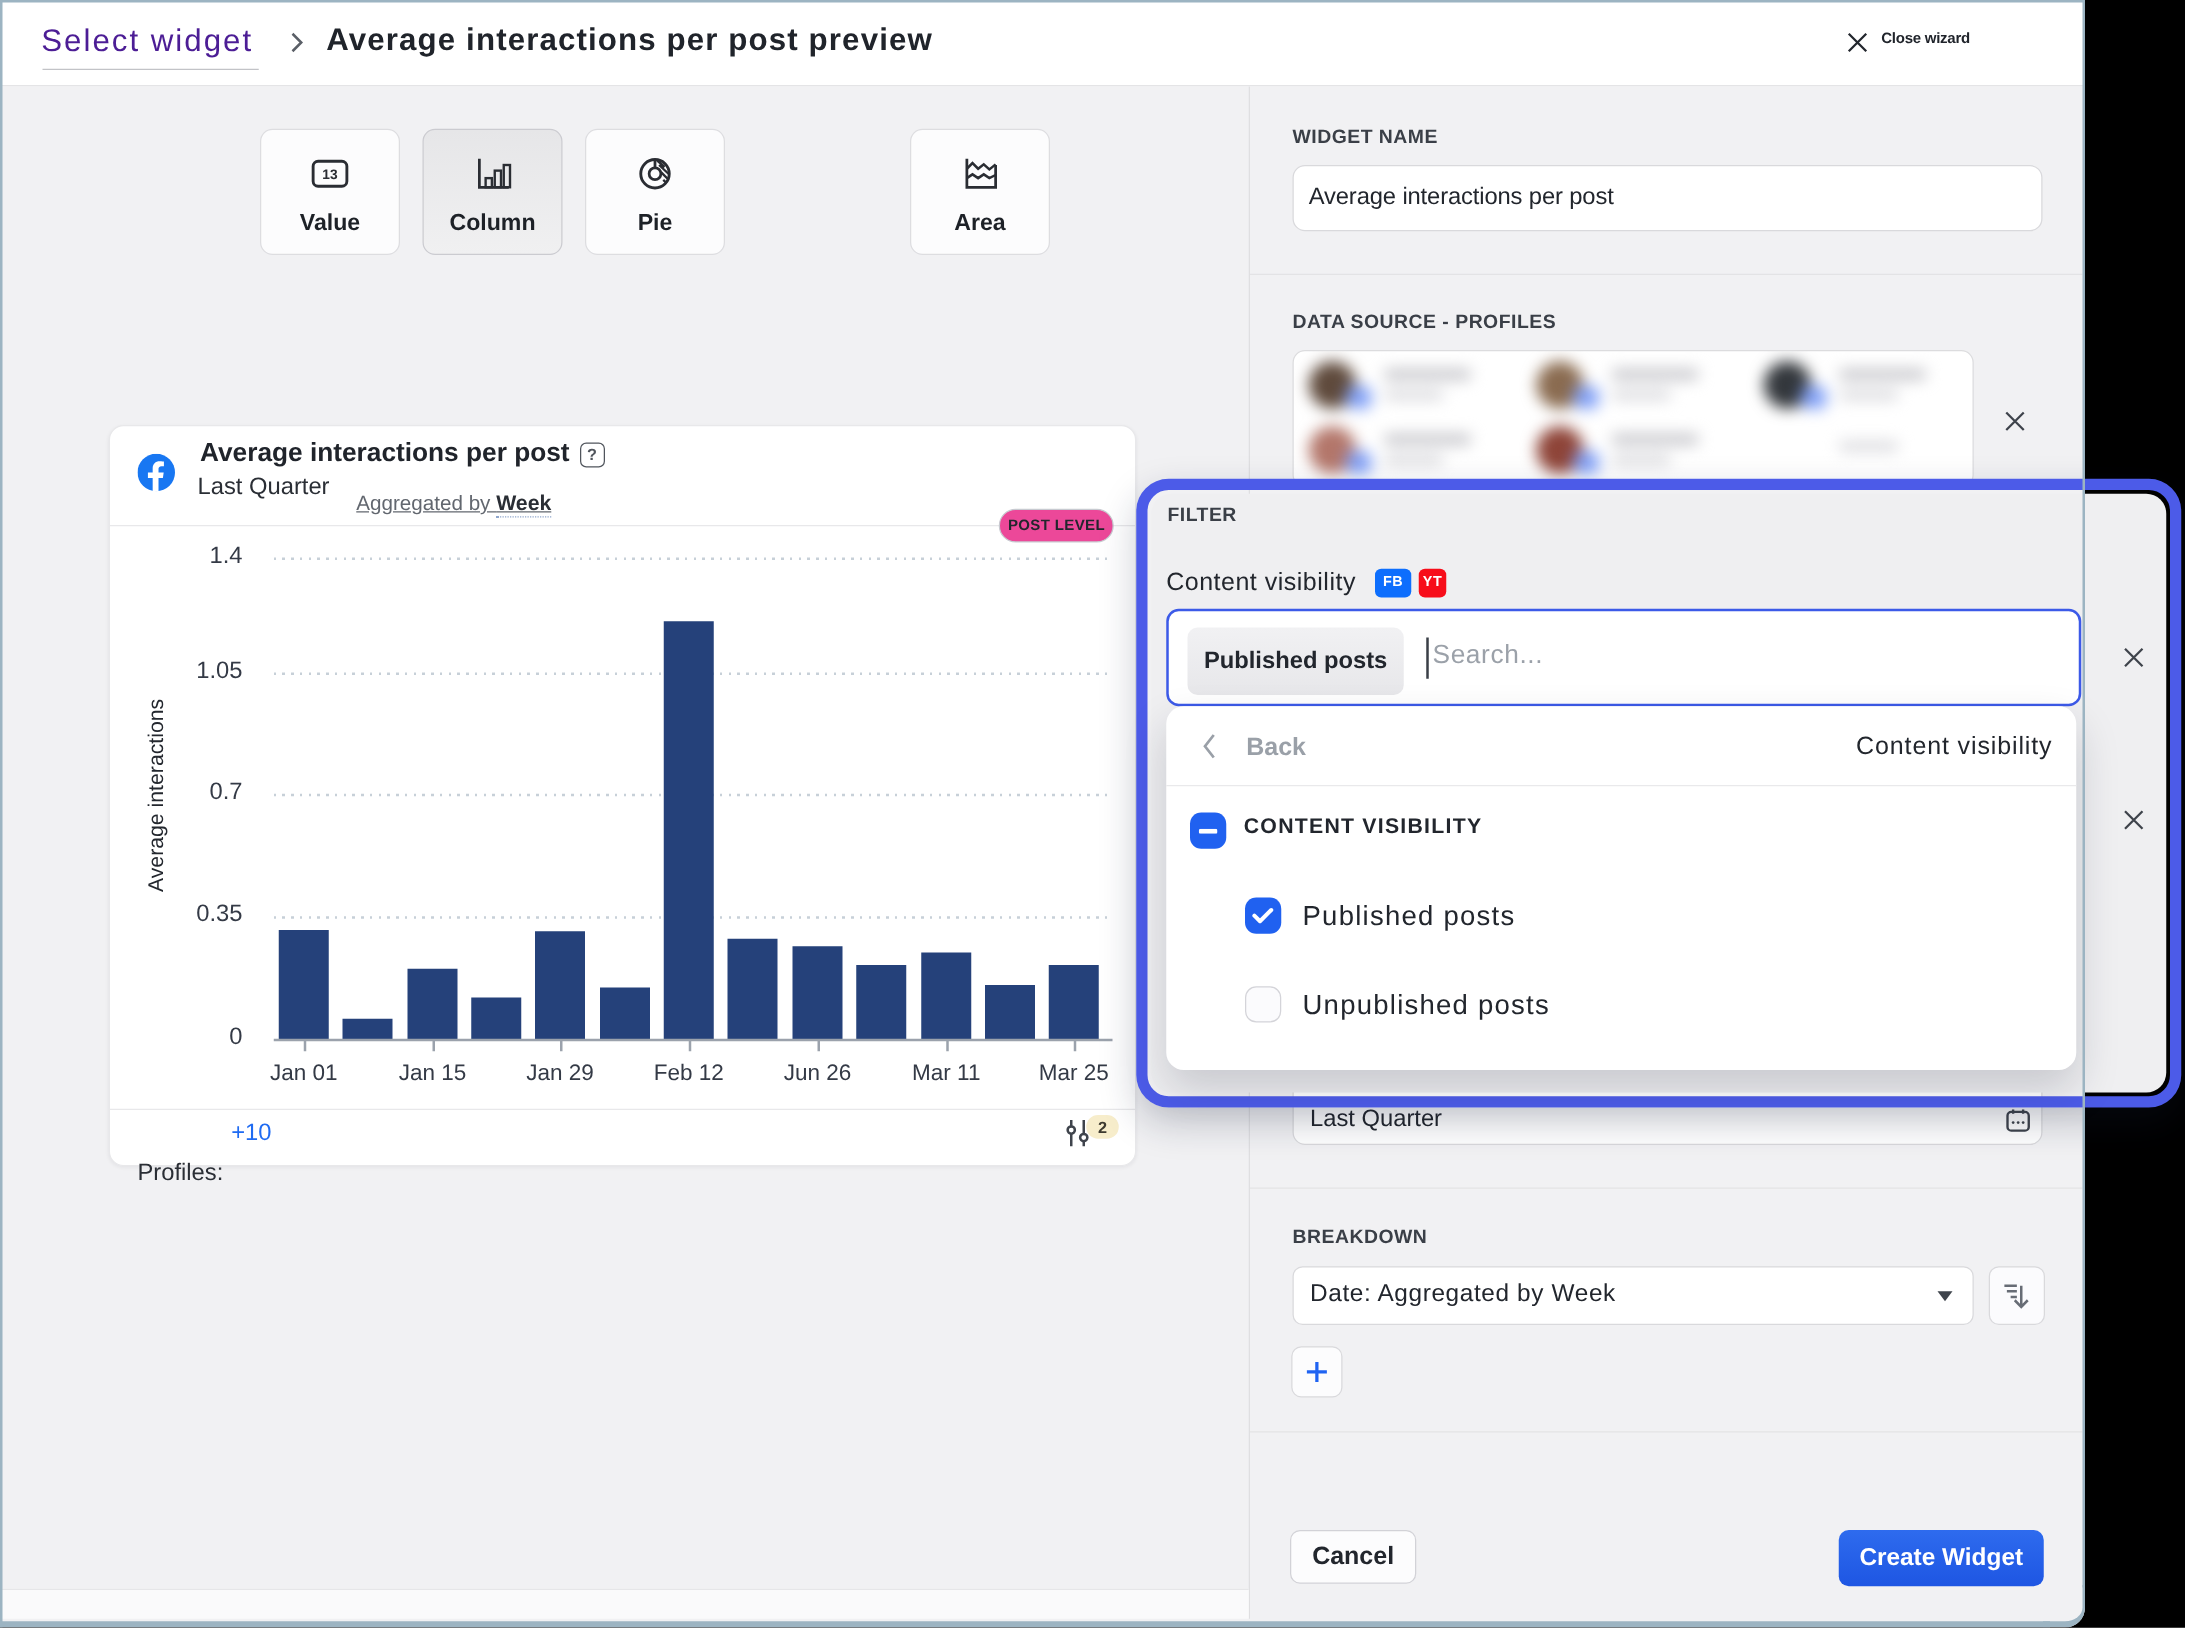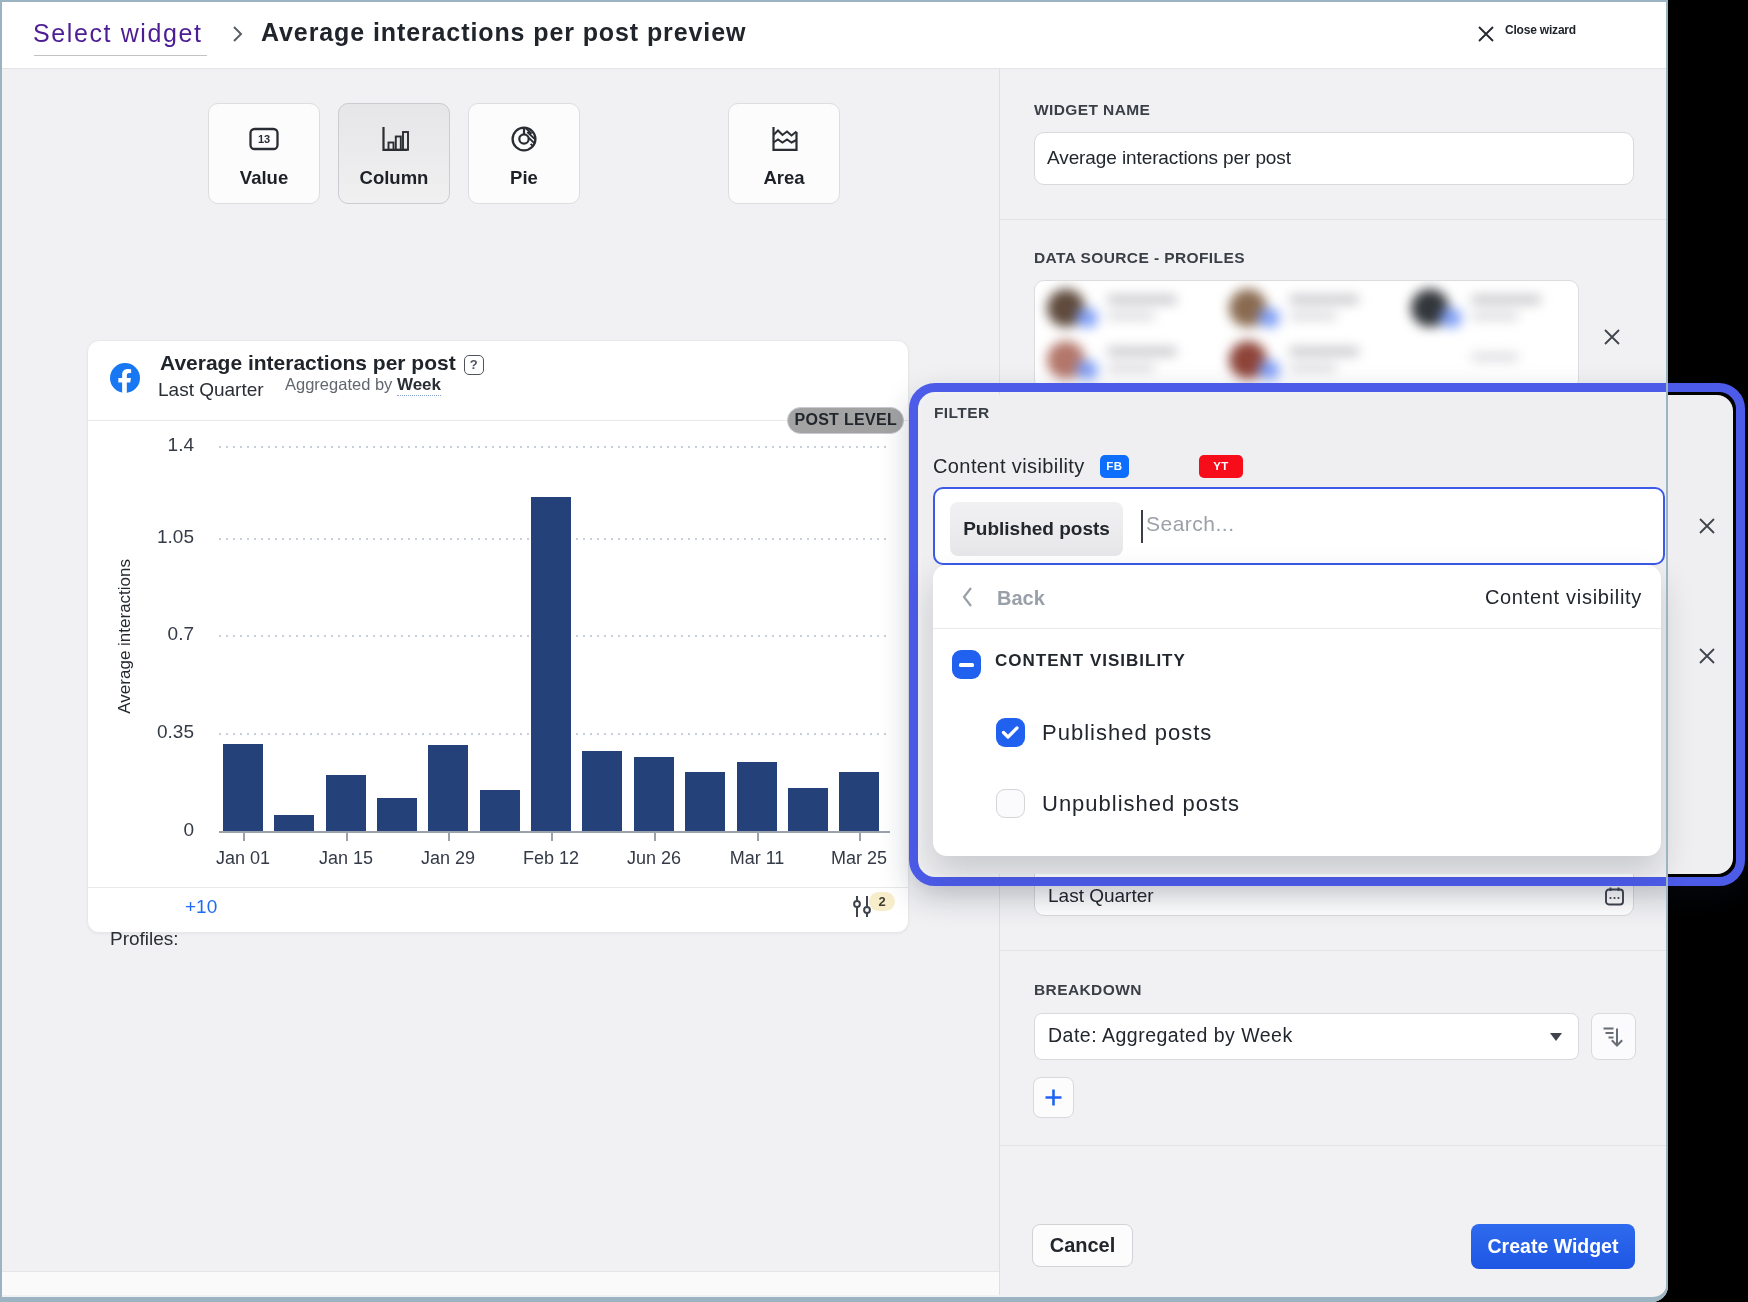--- a/index.html
+++ b/index.html
@@ -25,24 +25,24 @@
 .tbtn { position:absolute; top:103px; width:112px; height:101px; background:#fcfcfd; border:1.5px solid #dddde0; border-radius:10px; }
 .tbtn.sel { background:linear-gradient(180deg,#e6e6e8,#f0f0f1); border-color:#cbcbd0; }
 .tbtn .ic { position:absolute; left:0; top:19px; width:100%; text-align:center; }
 .tbtn .lb { position:absolute; left:0; top:63px; width:100%; text-align:center; font-size:18.5px; font-weight:bold; color:#1d2127; }
 
 #card { position:absolute; left:87px; top:340px; width:822px; height:593px; background:#fff; border:1px solid #e8e8ea; border-radius:12px; box-shadow:0 1px 3px rgba(20,24,38,.05); }
 #card .fb { position:absolute; left:22px; top:22px; }
 #card .ctitle { position:absolute; left:72px; top:10px; font-size:21px; font-weight:bold; color:#20242b; }
 #card .qicon { display:inline-block; width:20px; height:20px; border:1.7px solid #50555c; border-radius:5px; font-size:13px; font-weight:bold; color:#50555c; text-align:center; line-height:17px; vertical-align:1px; margin-left:8px;}
 #card .sub1 { position:absolute; left:70px; top:38px; font-size:19px; color:#2a2e35; }
-#card .sub2 { position:absolute; left:197px; top:34px; font-size:16.5px; color:#62676f; }
+#card .sub2 { position:absolute; left:197px; top:52px; font-size:16.5px; color:#62676f;text-decoration:underline; }
 #card .sub2 b { color:#2a2e35; font-size:17px; border-bottom:1.5px dotted #8fa6cc; padding-bottom:1px;}
 #card .cdiv { position:absolute; left:0; top:79px; width:100%; height:1px; background:#e8e8ea; }
-#card .pill { position:absolute; right:4px; top:66px; height:27px; line-height:24px; padding:0 6px; background:#a3a3a3; border:1px solid #c7cad0; border-radius:14px; font-size:16px; font-weight:bold; letter-spacing:.3px; color:#22262d; }
+#card .pill { position:absolute; right:17px; top:66px; height:27px; line-height:24px; padding:0 6px; background:#ec4899; border:1px solid #c7cad0; border-radius:14px; font-size:12px; font-weight:bold; letter-spacing:.3px; color:#22262d; }
 #card .ylab { position:absolute; left:0; width:106px; text-align:right; font-size:19px; color:#343a46; }
 #card .ytitle { position:absolute; left:27px; top:218px; font-size:17px; color:#23272e; writing-mode:vertical-rl; transform:rotate(180deg); }
 #card .grid { position:absolute; left:131px; width:667px; height:2px; background-image:repeating-linear-gradient(90deg,#c7d0d8 0 2px,transparent 2px 7px); }
 #card .axis { position:absolute; left:131px; top:490px; width:671px; height:1.5px; background:#9ba2ac; }
 #card .bar { position:absolute; width:40px; background:#25417a; }
 #card .tick { position:absolute; top:491px; width:1.5px; height:9px; background:#9ba2ac; }
 #card .xlab { position:absolute; top:507px; width:80px; margin-left:-40px; text-align:center; font-size:18px; color:#343a46; }
 #card .fdiv { position:absolute; left:0; top:546px; width:100%; height:1px; background:#e8e8ea; }
 #card .prof { position:absolute; left:22px; top:555px; font-size:19px; color:#2a2e35;margin-top:32px; }
 #card .plus10 { position:absolute; left:97px; top:555px; font-size:19px; color:#1f6bf2; }
@@ -269,21 +269,21 @@
 <div class="frame" style="left:0;top:0;width:2px;height:1302px"></div>
 <div class="frame" style="left:1666px;top:0;width:2px;height:1270px"></div>
 <div class="frame" style="left:0;top:1297px;width:1640px;height:5px"></div>
 <div id="fcorner"></div>
 
 <div id="mring"></div>
 <div id="mpanel"></div>
 <span class="seclab" style="left:934px;top:404px;z-index:5">FILTER</span>
 <span class="abs" style="left:933px;top:455px;font-size:20px;letter-spacing:.4px;color:#22262d;z-index:5">Content visibility</span>
 <div class="fbadge" style="left:1100px;width:29px;background:#0d6efd">FB</div>
-<div class="fbadge" style="left:1199px;width:44px;background:#f70d1a">YT</div>
+<div class="fbadge" style="left:1135px;width:22px;background:#f70d1a">YT</div>
 <div id="finput">
   <div class="token">Published posts</div>
   <div class="cursor"></div>
   <div class="search">Search...</div>
 </div>
 <svg class="abs" style="left:1698px;top:517px;z-index:5" width="18" height="18" viewBox="0 0 18 18">
     <path d="M2 2 L16 16 M16 2 L2 16" stroke="#3f444c" stroke-width="1.8"></path>
   </svg>
 <div id="fdrop">
   <svg class="abs" style="left:27px;top:21px" width="15" height="22" viewBox="0 0 15 22">

